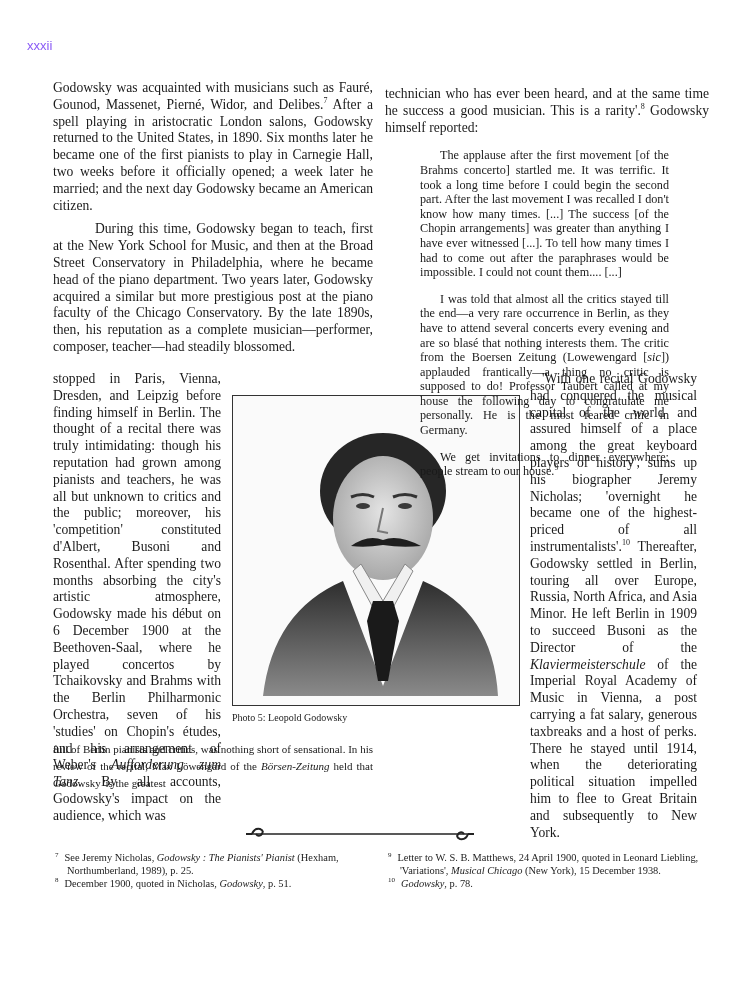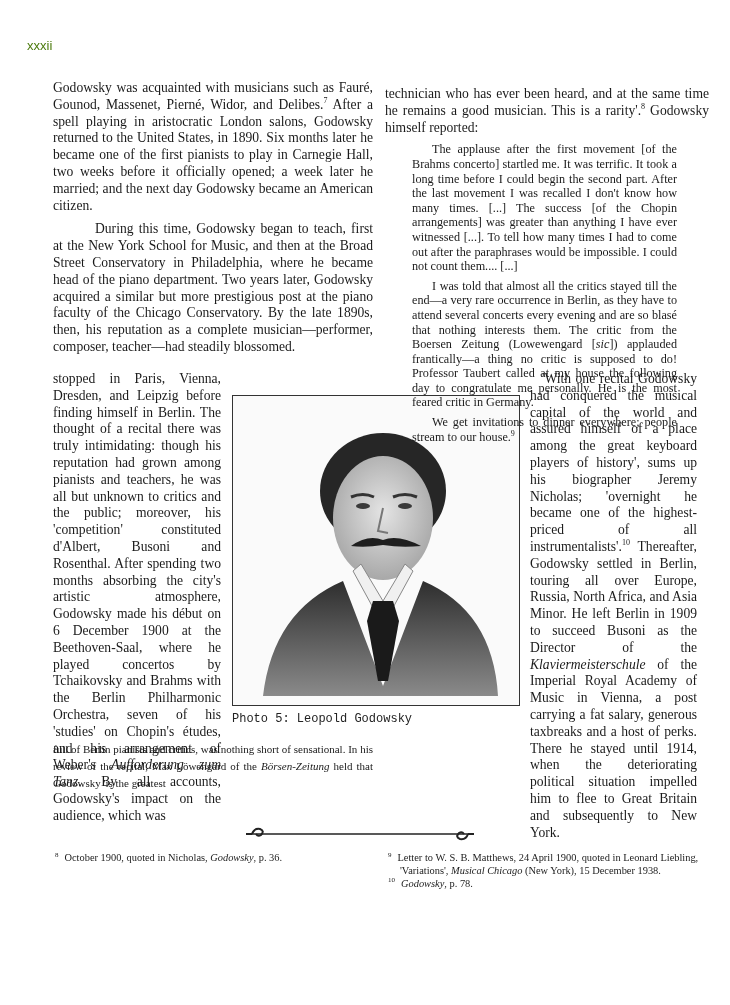--- a/index.html
+++ b/index.html
@@ -1,39 +1,39 @@
 <!DOCTYPE html>
 <html><head>
 <meta charset="utf-8">
 <style>
   html, body { margin:0; padding:0; background:#ffffff; }
   body { width:730px; height:1005px; position:relative; overflow:hidden;
          font-family:"Liberation Serif", "DejaVu Serif", serif; color:#1a1a1a; }
   .page-num { position:absolute; left:27px; top:38px; font-size:13px;
-              font-family:"Liberation Sans", sans-serif; color:#4d7c0f; }
+              font-family:"Liberation Sans", sans-serif; color:#8b5cf6; }
   .col { position:absolute; font-size:13.6px; line-height:16.8px; text-align:justify; hyphens:auto; }
   .col p { margin:0; }
   .indent { text-indent:42px; }
   .gap { margin-top:7px !important; }
   #left-col { left:53px; top:80px; width:320px; }
   #right-col { left:385px; top:86px; width:324px; }
   .bq { margin:6px 28px 0 23px; font-size:12.2px; line-height:14.6px; text-align:justify; }
-  .bq p { margin:4px; text-indent:20px; }
+  .bq p { margin:12px; text-indent:20px; }
   .bq p + p { margin-top:5px; }
   sup { font-size:8px; line-height:0; vertical-align:super; }
   #narrow-left { position:absolute; left:53px; top:371px; width:168px; font-size:13.6px; line-height:16.8px; text-align:justify; }
   #narrow-left p { margin:0; }
   #narrow-right { position:absolute; left:530px; top:371px; width:167px; font-size:13.6px; line-height:16.8px; text-align:justify; }
   #narrow-right p { margin:0; text-indent:12px; }
   #bottom-left { position:absolute; left:53px; top:741px; width:320px; font-size:11px; line-height:16.8px; text-align:justify; }
   #bottom-left p { margin:0; }
   .photo-frame { position:absolute; left:232px; top:395px; width:288px; height:311px;
                  border:1.5px solid #333; background:#fafafa; box-sizing:border-box; }
-  .caption { position:absolute; left:232px; top:712px; font-size:12px;
-             font-family:Liberation Mono, monospace; color:#222; }
+  .caption { position:absolute; left:232px; top:712px; font-size:10px;
+             font-family:Liberation Serif, serif; color:#222; }
   .ornament { position:absolute; left:240px; top:826px; width:240px; height:16px; }
   .footnotes { position:absolute; top:852px; font-size:10.4px; line-height:12.8px; color:#222; }
   .fn { padding-left:12px; text-indent:-12px; margin:0; }
   .fn sup { font-size:7px; margin-right:6px; }
   #fn-left { left:55px; width:325px; }
   #fn-right { left:388px; width:325px; }
   i { }
 </style>
 </head>
 <body>
@@ -78,21 +78,21 @@
     <path d="M120 175 L150 230 L180 175 L172 168 L150 205 L128 168 Z" fill="#f0f0f0" stroke="#888"></path>
 
     <path d="M30 300 Q40 215 110 185 L150 290 L190 185 Q260 215 265 300 Z" fill="url(#coat)"></path>
 
     <path d="M140 205 L160 205 L166 225 L155 285 L145 285 L134 225 Z" fill="#1a1a1a"></path>
   </svg>
 </div>
 <div class="caption">Photo 5: Leopold Godowsky</div>
 
 <div class="col" id="right-col">
-  <p><span>technician who has ever been heard, and at the same time he remains a good musician. This is a rarity'.</span><sup>8</sup><span> Godowsky himself reported:</span></p>
+  <p><span>technician who has ever been heard, and at the same time he success a good musician. This is a rarity'.</span><sup>8</sup><span> Godowsky himself reported:</span></p>
   <div class="bq">
     <p>The applause after the first movement [of the Brahms concerto] startled me. It was terrific. It took a long time before I could begin the second part. After the last movement I was recalled I don't know how many times. [...] The success [of the Chopin arrangements] was greater than anything I have ever witnessed [...]. To tell how many times I had to come out after the paraphrases would be impossible. I could not count them.... [...]</p>
     <p><span>I was told that almost all the critics stayed till the end—a very rare occurrence in Berlin, as they have to attend several concerts every evening and are so blasé that nothing interests them. The critic from the Boersen Zeitung (Lowewengard [</span><i>sic</i><span>]) applauded frantically—a thing no critic is supposed to do! Professor Taubert called at my house the following day to congratulate me personally. He is the most feared critic in Germany.</span></p>
     <p><span>We get invitations to dinner everywhere; people stream to our house.</span><sup>9</sup></p>
   </div>
 </div>
 
 <div id="narrow-right">
   <p><span>'With one recital Godowsky had conquered the musical capital of the world and assured himself of a place among the great keyboard players of history', sums up his biographer Jeremy Nicholas; 'overnight he became one of the highest-priced of all instrumentalists'.</span><sup>10</sup><span> Thereafter, Godowsky settled in Berlin, touring all over Europe, Russia, North Africa, and Asia Minor. He left Berlin in 1909 to succeed Busoni as the Director of the </span><i>Klaviermeisterschule</i><span> of the Imperial Royal Academy of Music in Vienna, a post carrying a fat salary, generous taxbreaks and a host of perks. There he stayed until 1914, when the deteriorating political situation impelled him to flee to Great Britain and subsequently to New York.</span></p>
 </div>
@@ -101,18 +101,19 @@
   <p><span>full of Berlin pianists and critics, was nothing short of sensational. In his review of the recital, Max Löwengard of the </span><i>Börsen-Zeitung</i><span> held that Godowsky 'is the greatest</span></p>
 </div>
 
 <svg class="ornament" viewBox="0 0 240 16">
   <line x1="12" y1="8" x2="228" y2="8" stroke="#222" stroke-width="1.6"></line>
   <path d="M6 8 L12 8 M12 8 q2 -6 8 -5 q5 2 1 6 q-3 2 -5 -1" stroke="#222" stroke-width="2" fill="none"></path>
   <path d="M234 8 L228 8 M228 8 q-2 6 -8 5 q-5 -2 -1 -6 q3 -2 5 1" stroke="#222" stroke-width="2" fill="none"></path>
 </svg>
 
 <div class="footnotes" id="fn-left">
-  <p class="fn"><sup>8</sup><span>October 1900, quoted in Nicholas, </span><i>Godowsky</i><span>, p. 36.</span></p>
+  <p class="fn"><sup>7</sup><span>See Jeremy Nicholas, </span><i>Godowsky : The Pianists' Pianist</i><span> (Hexham, Northumberland, 1989), p. 25.</span></p>
+  <p class="fn"><sup>8</sup><span>December 1900, quoted in Nicholas, </span><i>Godowsky</i><span>, p. 51.</span></p>
 </div>
 <div class="footnotes" id="fn-right">
   <p class="fn"><sup>9</sup><span>Letter to W. S. B. Matthews, 24 April 1900, quoted in Leonard Liebling, 'Variations', </span><i>Musical Chicago</i><span> (New York), 15 December 1938.</span></p>
   <p class="fn"><sup>10</sup><i>Godowsky</i><span>, p. 78.</span></p>
 </div>
 
 </body></html>

